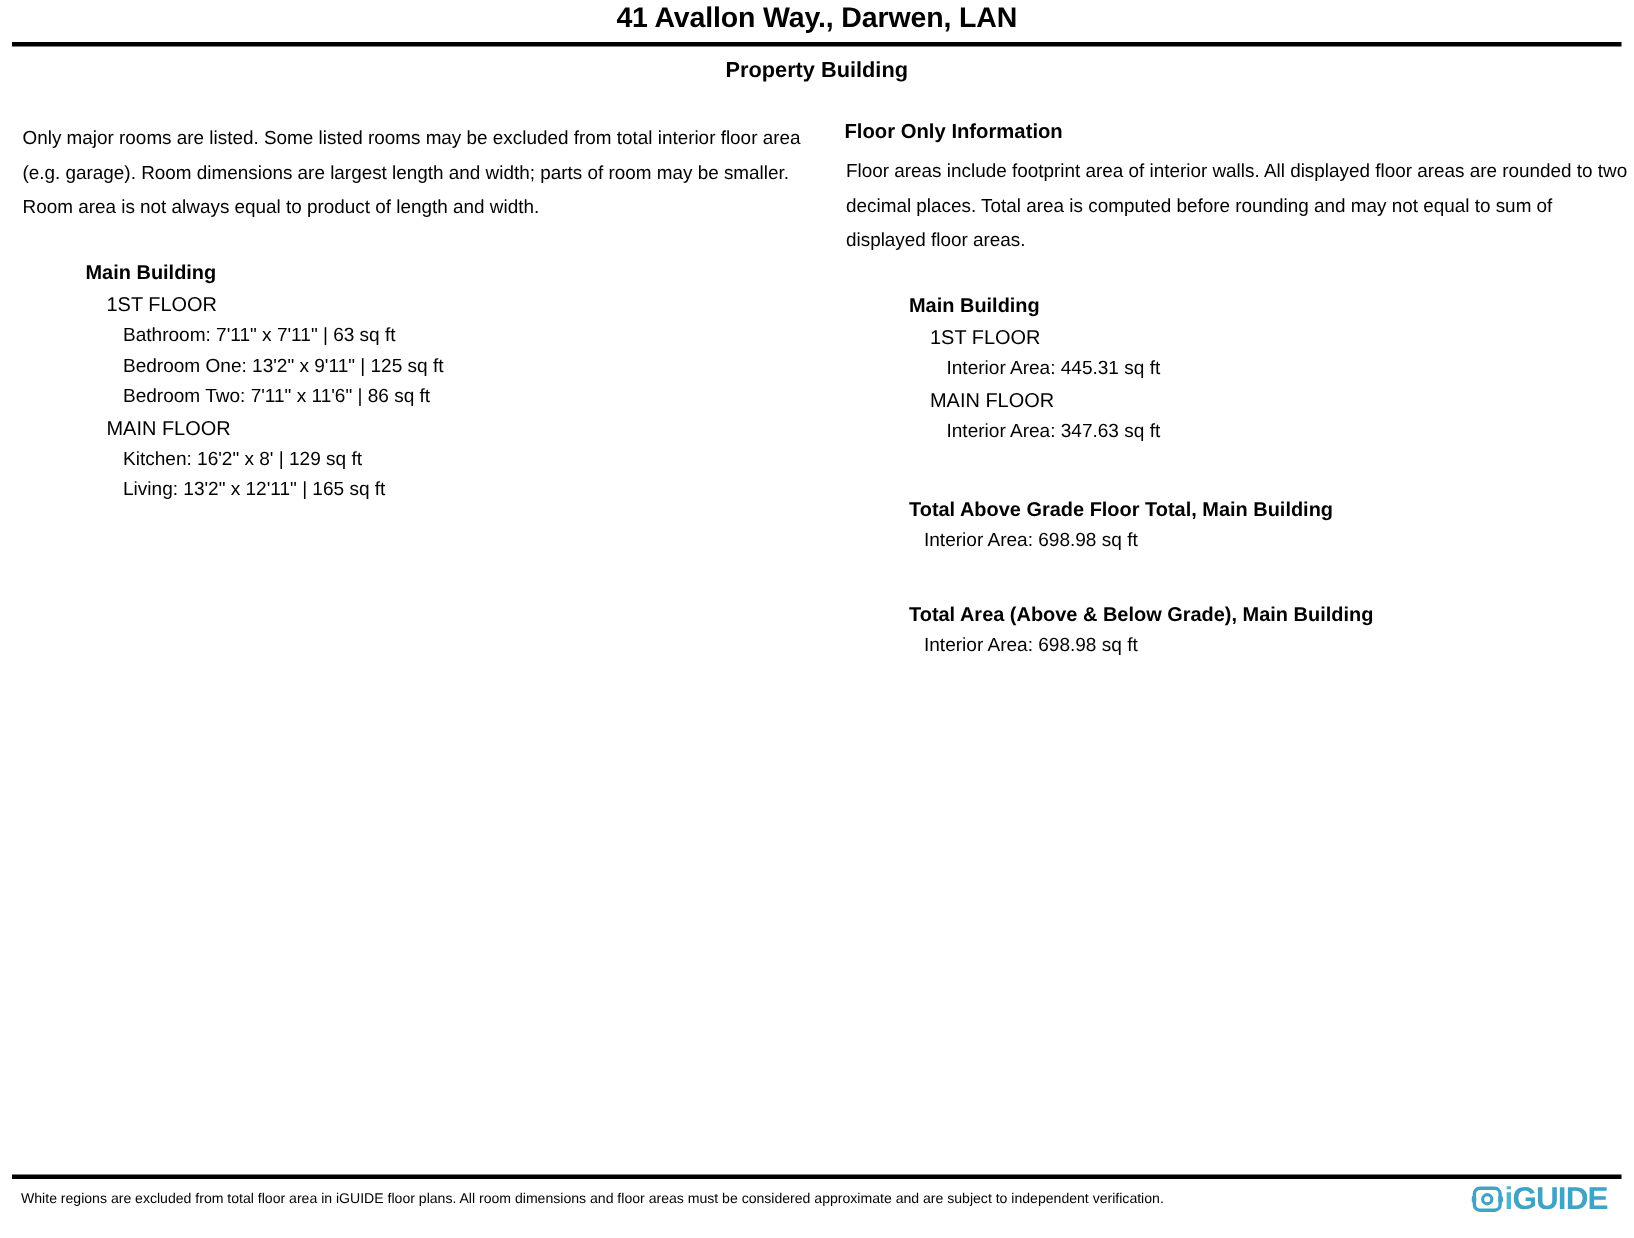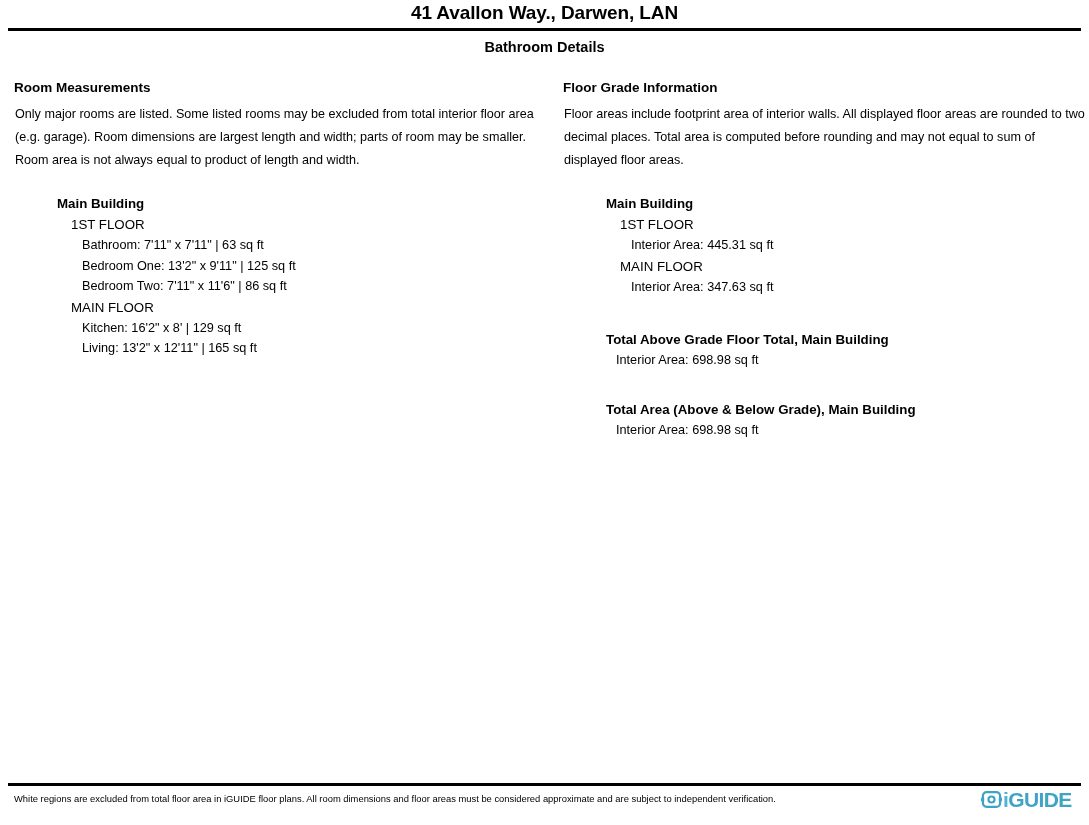--- a/index.html
+++ b/index.html
@@ -139,24 +139,23 @@
     line-height: 21px;
     color: #3FA3C6;
   }
   .logo-text .lt-i { color: #4FB4D2; }
 </style>
 </head>
 <body>
 
 <div class="page-title">41 Avallon Way., Darwen, LAN</div>
 <div class="rule-top"></div>
-<div class="page-subtitle">Bathroom Details</div>
+<div class="page-subtitle">Property Building</div>
 
 <div class="col col-left">
-  <div class="col-head">Room Measurements</div>
   <p class="col-desc">Only major rooms are listed. Some listed rooms may be excluded from total interior floor area (e.g. garage). Room dimensions are largest length and width; parts of room may be smaller. Room area is not always equal to product of length and width.</p>
 
   <div class="tree">
     <div class="building-name">Main Building</div>
 
     <div class="floor-group">
       <div class="floor-name">1ST FLOOR</div>
       <div class="entry">Bathroom: 7'11" x 7'11" | 63 sq ft</div>
       <div class="entry">Bedroom One: 13'2" x 9'11" | 125 sq ft</div>
       <div class="entry">Bedroom Two: 7'11" x 11'6" | 86 sq ft</div>
@@ -164,21 +163,21 @@
 
     <div class="floor-group">
       <div class="floor-name">MAIN FLOOR</div>
       <div class="entry">Kitchen: 16'2" x 8' | 129 sq ft</div>
       <div class="entry">Living: 13'2" x 12'11" | 165 sq ft</div>
     </div>
   </div>
 </div>
 
 <div class="col col-right">
-  <div class="col-head">Floor Grade Information</div>
+  <div class="col-head">Floor Only Information</div>
   <p class="col-desc">Floor areas include footprint area of interior walls. All displayed floor areas are rounded to two decimal places. Total area is computed before rounding and may not equal to sum of displayed floor areas.</p>
 
   <div class="tree">
     <div class="building-name">Main Building</div>
 
     <div class="floor-group">
       <div class="floor-name">1ST FLOOR</div>
       <div class="entry">Interior Area: 445.31 sq ft</div>
     </div>
 

